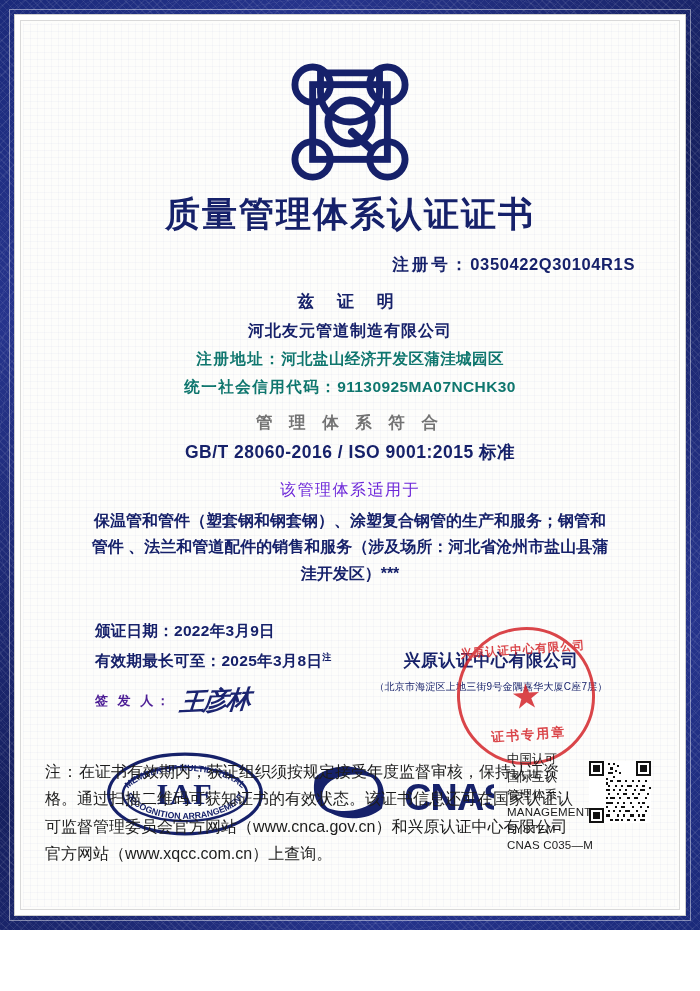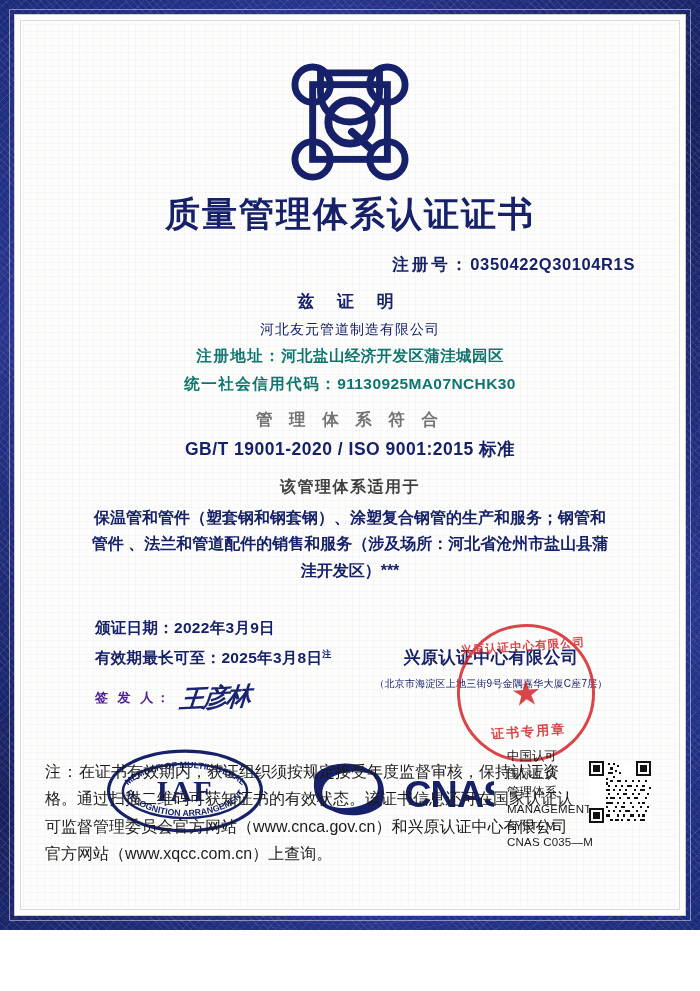--- a/index.html
+++ b/index.html
@@ -101,22 +101,22 @@
   .hereby {
     margin-top: 14px;
     font-size: 17px;
     font-weight: bold;
     letter-spacing: 9px;
     color: #16216a;
   }
 
   .company {
     margin-top: 8px;
-    font-size: 14px;
-    font-weight: normal;
+    font-size: 16px;
+    font-weight: bold;
     letter-spacing: 1px;
     color: #16216a;
   }
 
   .info-line {
     margin-top: 7px;
     font-size: 15.5px;
     font-weight: bold;
     color: #0f766e;
     letter-spacing: 0.4px;
@@ -134,23 +134,23 @@
     margin-top: 6px;
     font-size: 17.5px;
     font-weight: bold;
     letter-spacing: 0.5px;
     color: #16216a;
   }
 
   .applies-head {
     margin-top: 16px;
     font-size: 16px;
-    font-weight: bold;
+    font-weight: normal;
     letter-spacing: 1.5px;
-    color: #404040;
+    color: #6d28d9;
   }
   .scope {
     margin: 7px auto 0 auto;
     width: 520px;
     font-size: 16px;
     font-weight: bold;
     line-height: 1.65;
     color: #16216a;
     text-align: center;
   }
@@ -349,21 +349,21 @@
 
       <div class="info-line">
         <span class="lbl">注册地址：</span><span>河北盐山经济开发区蒲洼城园区</span>
       </div>
 
       <div class="info-line">
         <span class="lbl">统一社会信用代码：</span><span>91130925MA07NCHK30</span>
       </div>
 
       <div class="sys-conform">管 理 体 系 符 合</div>
-      <div class="standard">GB/T 19001-2020 / ISO 9001:2015 标准</div>
+      <div class="standard">GB/T 28060-2016 / ISO 9001:2015 标准</div>
 
       <div class="applies-head">该管理体系适用于</div>
       <div class="scope">保温管和管件（塑套钢和钢套钢）、涂塑复合钢管的生产和服务；钢管和管件 、法兰和管道配件的销售和服务（涉及场所：河北省沧州市盐山县蒲洼开发区）***</div>
 
       <div class="lower">
 
         <div class="date-line">
           <span>颁证日期：</span><span>2022年3月9日</span>
         </div>
 

